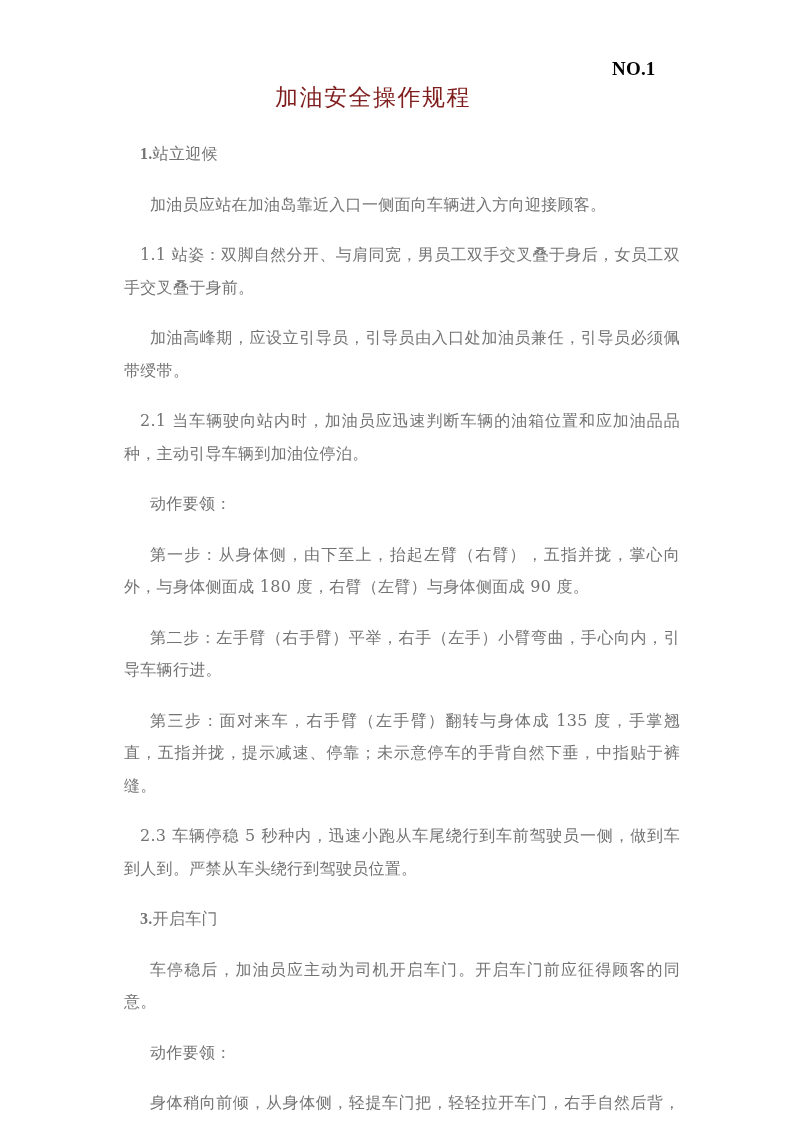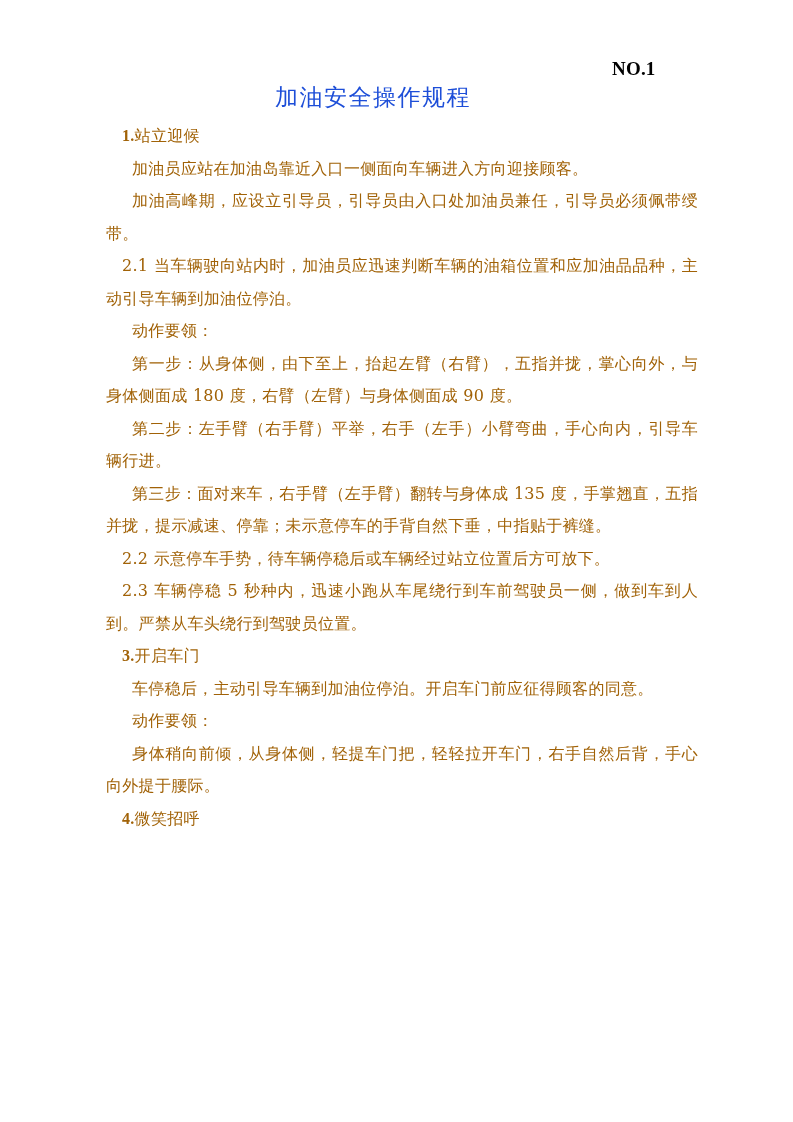--- a/index.html
+++ b/index.html
@@ -31,69 +31,69 @@
       font-size: 19px;
       color: #000;
       letter-spacing: 0.2px;
     }
     .doc-title {
       position: absolute;
       left: 275px;
       top: 82px;
       font-size: 23px;
       font-weight: normal;
-      color: #1d4ed8;
+      color: #7f1d1d;
       letter-spacing: 1.5px;
       white-space: nowrap;
     }
     .body {
       position: absolute;
       left: 106px;
       top: 120px;
       width: 592px;
     }
     .para {
       font-size: 16px;
       line-height: 32.5px;
-      margin: 0;
+      margin: 18px;
       text-align: justify;
       text-justify: inter-character;
       letter-spacing: 0.3px;
-      color: #a16207;
+      color: #737373;
     }
     .indent { text-indent: 16px; }
     .indent2 { text-indent: 26px; }
     .heading .num {
       font-family: "Liberation Serif", "DejaVu Serif", serif;
       font-weight: bold;
     }
   </style>
 </head>
 <body>
 
 <div class="page">
 
   <div class="doc-no">NO.1</div>
   <div class="doc-title">加油安全操作规程</div>
 
   <div class="body">
 
     <p class="para indent heading"><span class="num">1.</span><span>站立迎候</span></p>
     <p class="para indent2">加油员应站在加油岛靠近入口一侧面向车辆进入方向迎接顾客。</p>
+    <p class="para indent">1.1 站姿：双脚自然分开、与肩同宽，男员工双手交叉叠于身后，女员工双手交叉叠于身前。</p>
 
     <p class="para indent2">加油高峰期，应设立引导员，引导员由入口处加油员兼任，引导员必须佩带绶带。</p>
     <p class="para indent">2.1 当车辆驶向站内时，加油员应迅速判断车辆的油箱位置和应加油品品种，主动引导车辆到加油位停泊。</p>
     <p class="para indent2">动作要领：</p>
     <p class="para indent2">第一步：从身体侧，由下至上，抬起左臂（右臂），五指并拢，掌心向外，与身体侧面成 180 度，右臂（左臂）与身体侧面成 90 度。</p>
     <p class="para indent2">第二步：左手臂（右手臂）平举，右手（左手）小臂弯曲，手心向内，引导车辆行进。</p>
     <p class="para indent2">第三步：面对来车，右手臂（左手臂）翻转与身体成 135 度，手掌翘直，五指并拢，提示减速、停靠；未示意停车的手背自然下垂，中指贴于裤缝。</p>
-    <p class="para indent">2.2 示意停车手势，待车辆停稳后或车辆经过站立位置后方可放下。</p>
     <p class="para indent">2.3 车辆停稳 5 秒种内，迅速小跑从车尾绕行到车前驾驶员一侧，做到车到人到。严禁从车头绕行到驾驶员位置。</p>
 
     <p class="para indent heading"><span class="num">3.</span><span>开启车门</span></p>
-    <p class="para indent2">车停稳后，主动引导车辆到加油位停泊。开启车门前应征得顾客的同意。</p>
+    <p class="para indent2">车停稳后，加油员应主动为司机开启车门。开启车门前应征得顾客的同意。</p>
     <p class="para indent2">动作要领：</p>
     <p class="para indent2">身体稍向前倾，从身体侧，轻提车门把，轻轻拉开车门，右手自然后背，手心向外提于腰际。</p>
 
     <p class="para indent heading"><span class="num">4.</span><span>微笑招呼</span></p>
 
   </div>
 </div>
 
 </body></html>

